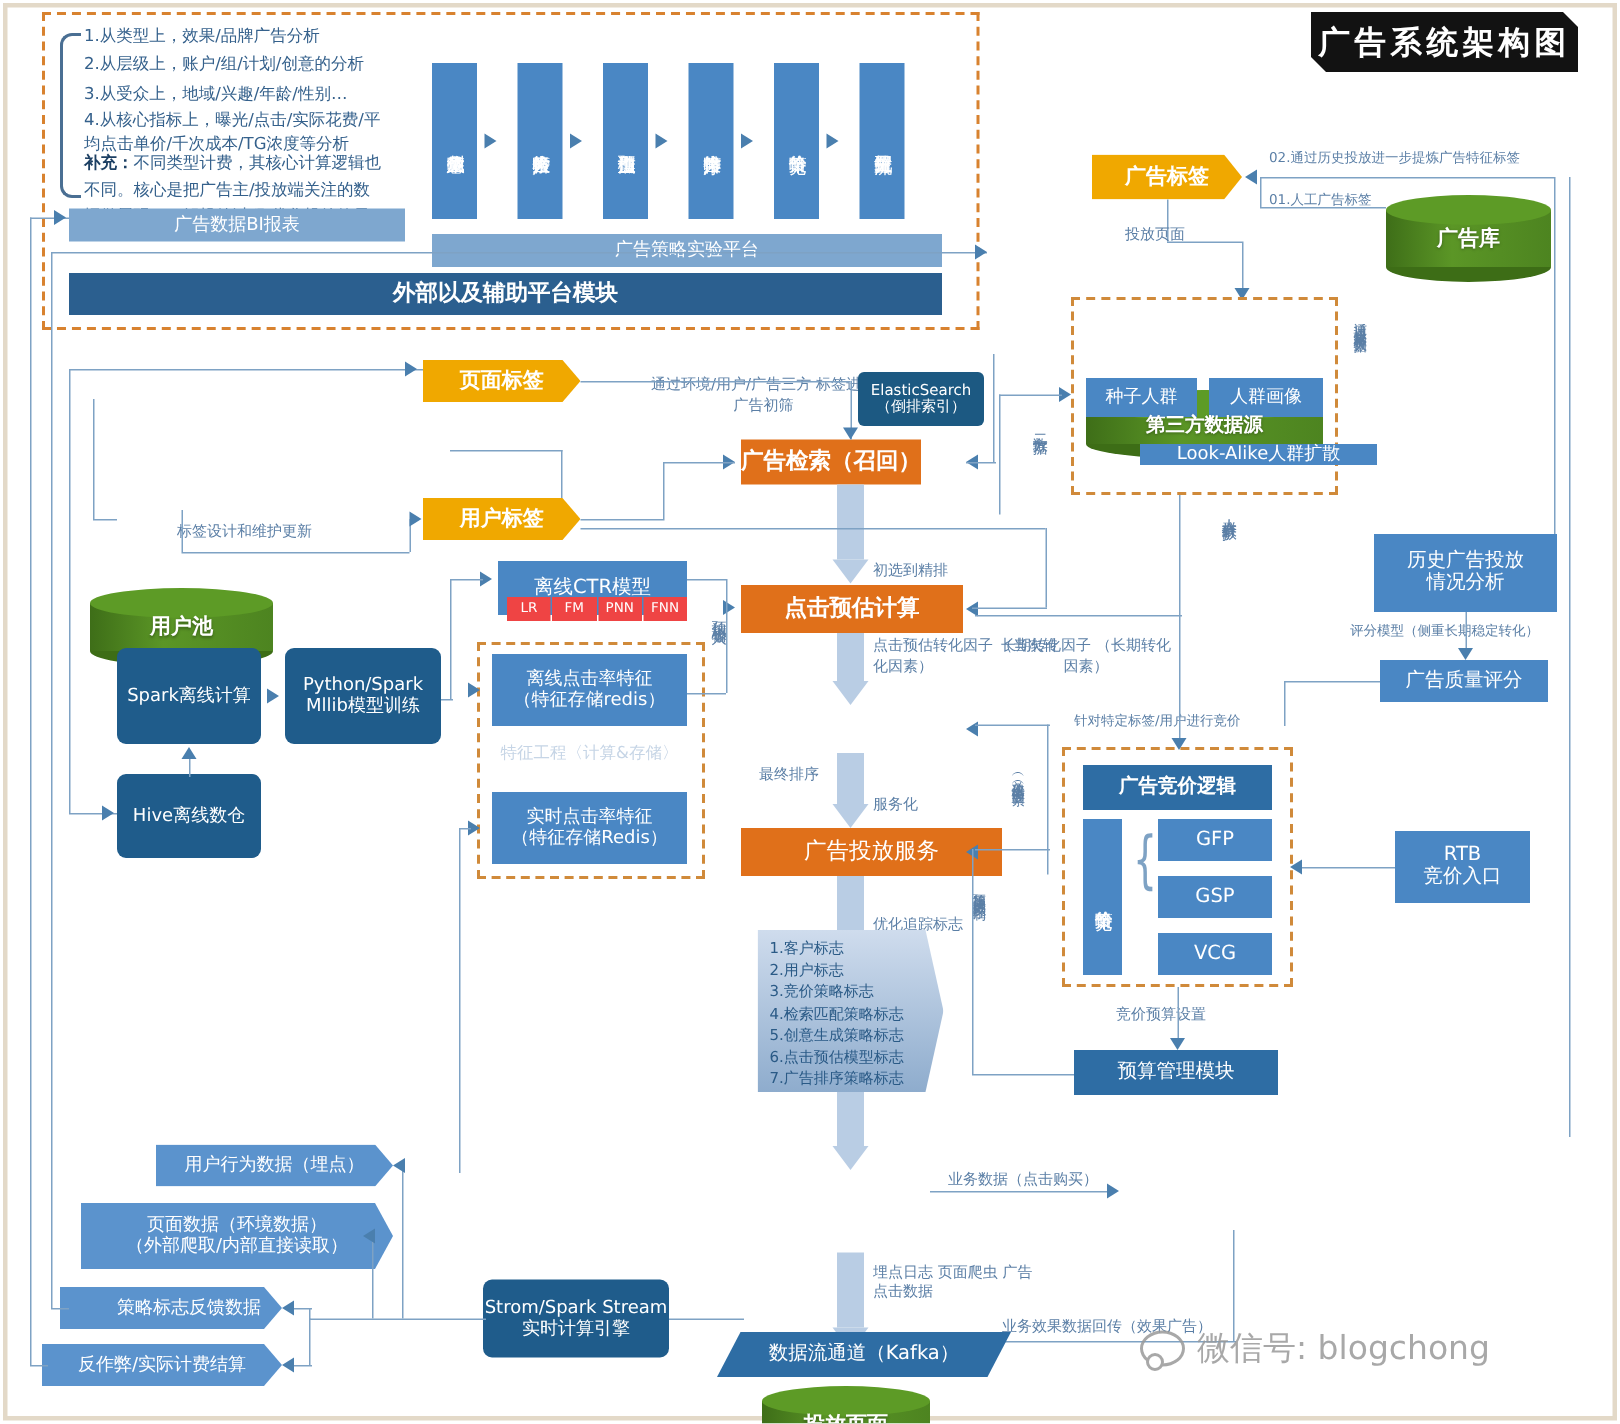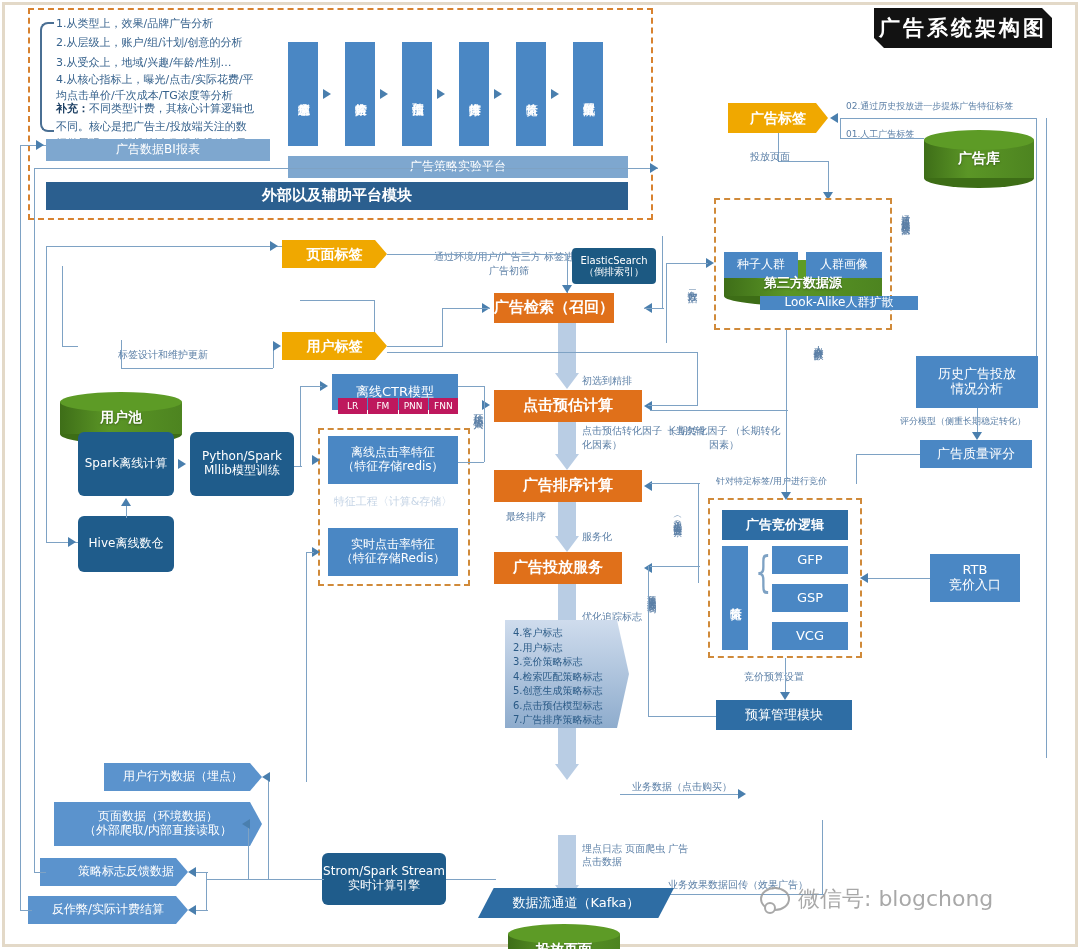--- a/index.html
+++ b/index.html
@@ -43,21 +43,21 @@
   .tri-d{border-left:5px solid transparent;border-right:5px solid transparent;border-top:8px solid #4a7fae;}
   .tri-u{border-left:5px solid transparent;border-right:5px solid transparent;border-bottom:8px solid #4a7fae;}
   .ftri-d{border-left:12px solid transparent;border-right:12px solid transparent;border-top:16px solid #b9cde4;}
   
   #title-plaque{background:#121212;color:#fff;display:flex;align-items:center;justify-content:center;
     clip-path:polygon(0 0,calc(100% - 10px) 0,100% 10px,100% 100%,10px 100%,0 calc(100% - 10px));
     font-weight:bold;letter-spacing:3px;}
   #outer-frame{border:3px solid #e3d9c8;}
   
   .ctrtags{display:flex;gap:1px;}
-  .ctrtags div{flex:1;background:#be185d;color:#fff;font-size:9px;display:flex;align-items:center;justify-content:center;}
+  .ctrtags div{flex:1;background:#ef4444;color:#fff;font-size:9px;display:flex;align-items:center;justify-content:center;}
   
   .brace{color:#7ea2c4;font-size:42px;line-height:1;transform:scaleX(.6);}
   .marklist{display:block;text-align:left;padding:7px 10px;color:#2d5party;}
   .marklist li{list-style:none;font-size:10px;color:#2a5a86;line-height:1.45;white-space:nowrap;}
   .wm{color:#9a9a9a;font-size:22px;display:flex;align-items:center;gap:8px;opacity:.85;}
   .wm .bub{width:26px;height:20px;border:2px solid #9a9a9a;border-radius:50%;position:relative;}
   .wm .bub:after{content:"";position:absolute;left:2px;bottom:-5px;width:8px;height:8px;border:2px solid #9a9a9a;border-radius:50%;background:#fff;}
   .notebox{font-size:11px;color:#35618c;line-height:1.75;}
   .notebox b{color:#1c3f63;}
 </style>
@@ -160,22 +160,21 @@
   <div class="abs lbl w" style="left:434px;top:250px;width:150px;">通过环境/用户/广告三方
 标签进行广告初筛</div>
 
   <div class="abs box blue-steel" style="left:572px;top:248px;width:84px;height:36px;font-size:10px;border-radius:4px;flex-direction:column;">
     <span>ElasticSearch</span>
     <span>（倒排索引）</span>
   </div>
 
   <div class="abs box orange" style="left:494px;top:293px;width:120px;height:30px;font-size:15px;font-weight:bold;">广告检索（召回）</div>
   <div class="abs box orange" style="left:494px;top:390px;width:148px;height:32px;font-size:15px;font-weight:bold;">点击预估计算</div>
-  <div class="abs box orange" style="left:494px;top:470px;width:148px;height:32px;font-size:15px;font-weight:bold;">广告排序计算</div>
-  <div class="abs box orange" style="left:494px;top:552px;width:128px;height:32px;font-size:15px;font-weight:bold;">广告投放服务</div>
+  <div class="abs box orange" style="left:494px;top:552px;width:174px;height:32px;font-size:15px;font-weight:normal;">广告投放服务</div>
 
   <div class="abs fat" style="left:558px;top:323px;width:18px;height:50px;"></div>
   <div class="abs tri ftri-d" style="left:555px;top:373px;"></div>
   <div class="abs fat" style="left:558px;top:422px;width:18px;height:32px;"></div>
   <div class="abs tri ftri-d" style="left:555px;top:454px;"></div>
   <div class="abs fat" style="left:558px;top:502px;width:18px;height:34px;"></div>
   <div class="abs tri ftri-d" style="left:555px;top:536px;"></div>
   <div class="abs fat" style="left:558px;top:584px;width:18px;height:180px;"></div>
   <div class="abs tri ftri-d" style="left:555px;top:764px;"></div>
   <div class="abs fat" style="left:558px;top:835px;width:18px;height:50px;"></div>
@@ -270,21 +269,21 @@
   <div class="abs tri tri-r" style="left:312px;top:547px;"></div>
   <div class="abs ln lnv" style="left:306px;top:552px;height:230px;"></div>
   <div class="abs ln lnh" style="left:306px;top:552px;width:8px;"></div>
 
   <div class="abs ln lnh" style="left:458px;top:386px;width:26px;"></div>
   <div class="abs ln lnv" style="left:484px;top:386px;height:76px;"></div>
   <div class="abs ln lnh" style="left:458px;top:462px;width:26px;"></div>
 
   <div class="abs grad-pale pent" style="left:505px;top:620px;width:124px;height:108px;">
     <ol class="marklist" style="margin:0;padding:6px 8px;">
-      <li>4.客户标志</li>
+      <li>1.客户标志</li>
       <li>2.用户标志</li>
       <li>3.竞价策略标志</li>
       <li>4.检索匹配策略标志</li>
       <li>5.创意生成策略标志</li>
       <li>6.点击预估模型标志</li>
       <li>7.广告排序策略标志</li>
     </ol>
   </div>
 
   <div class="abs dashdot" style="left:708px;top:498px;width:154px;height:160px;"></div>

